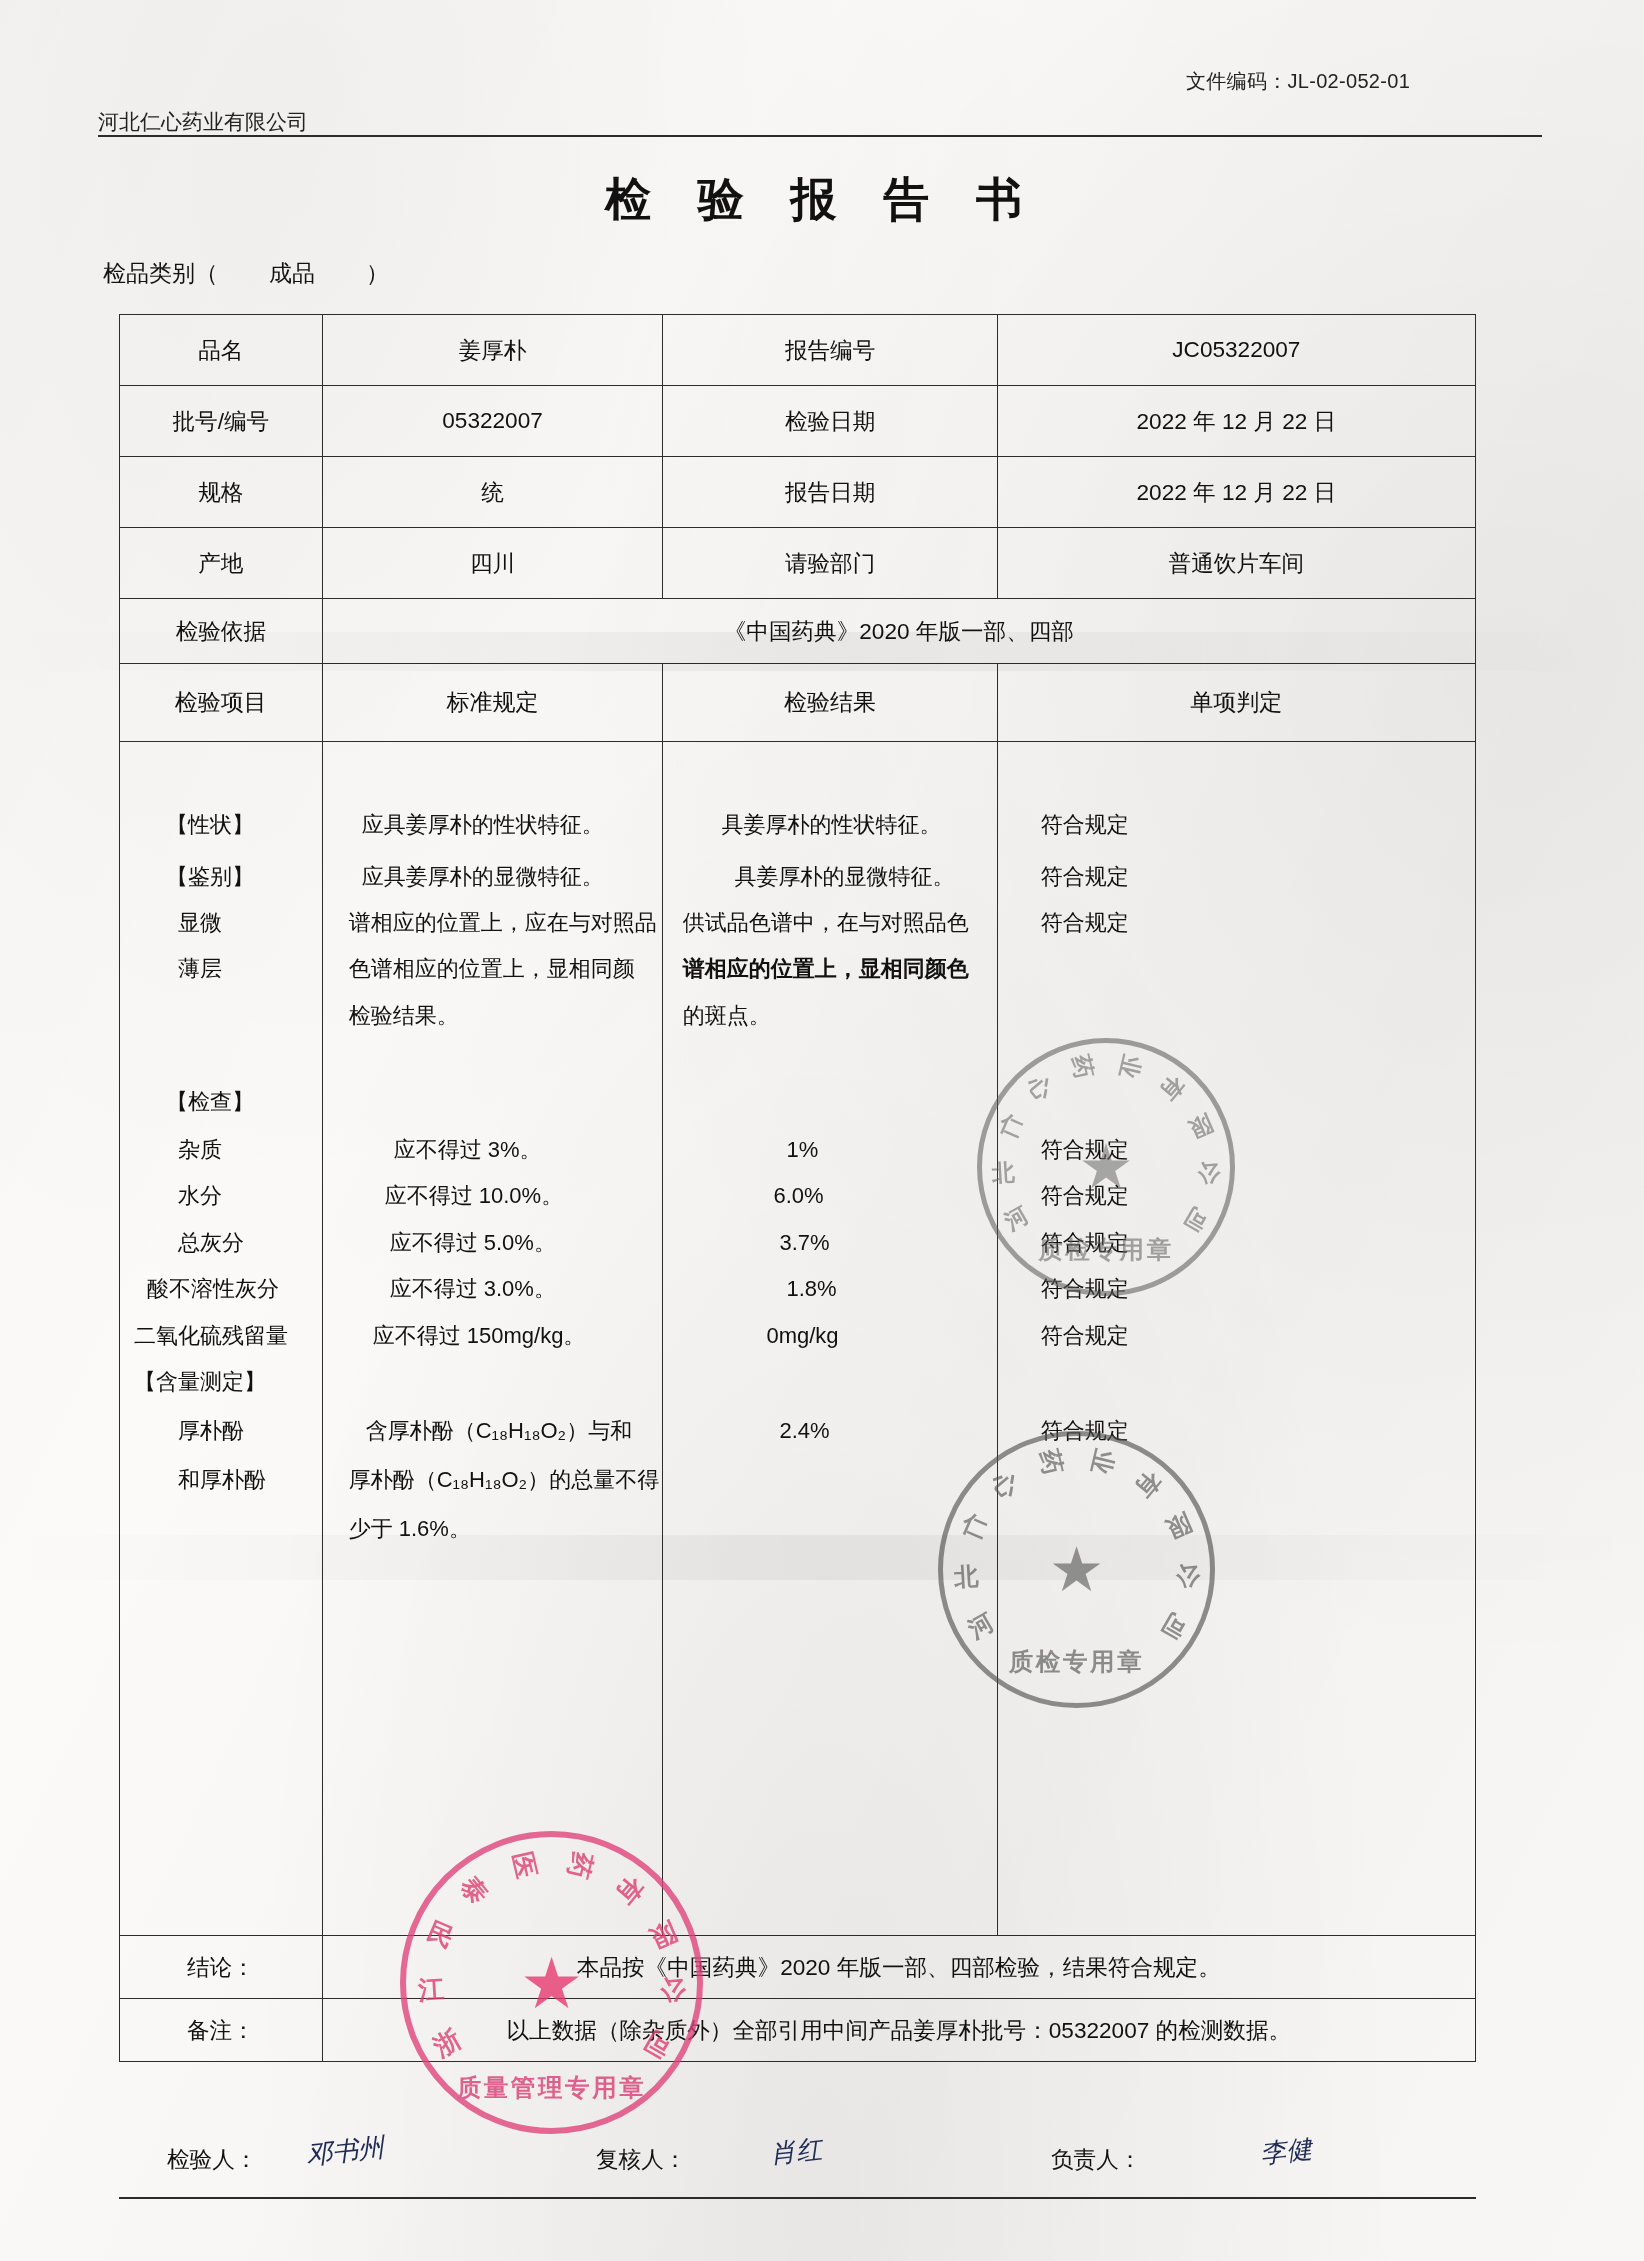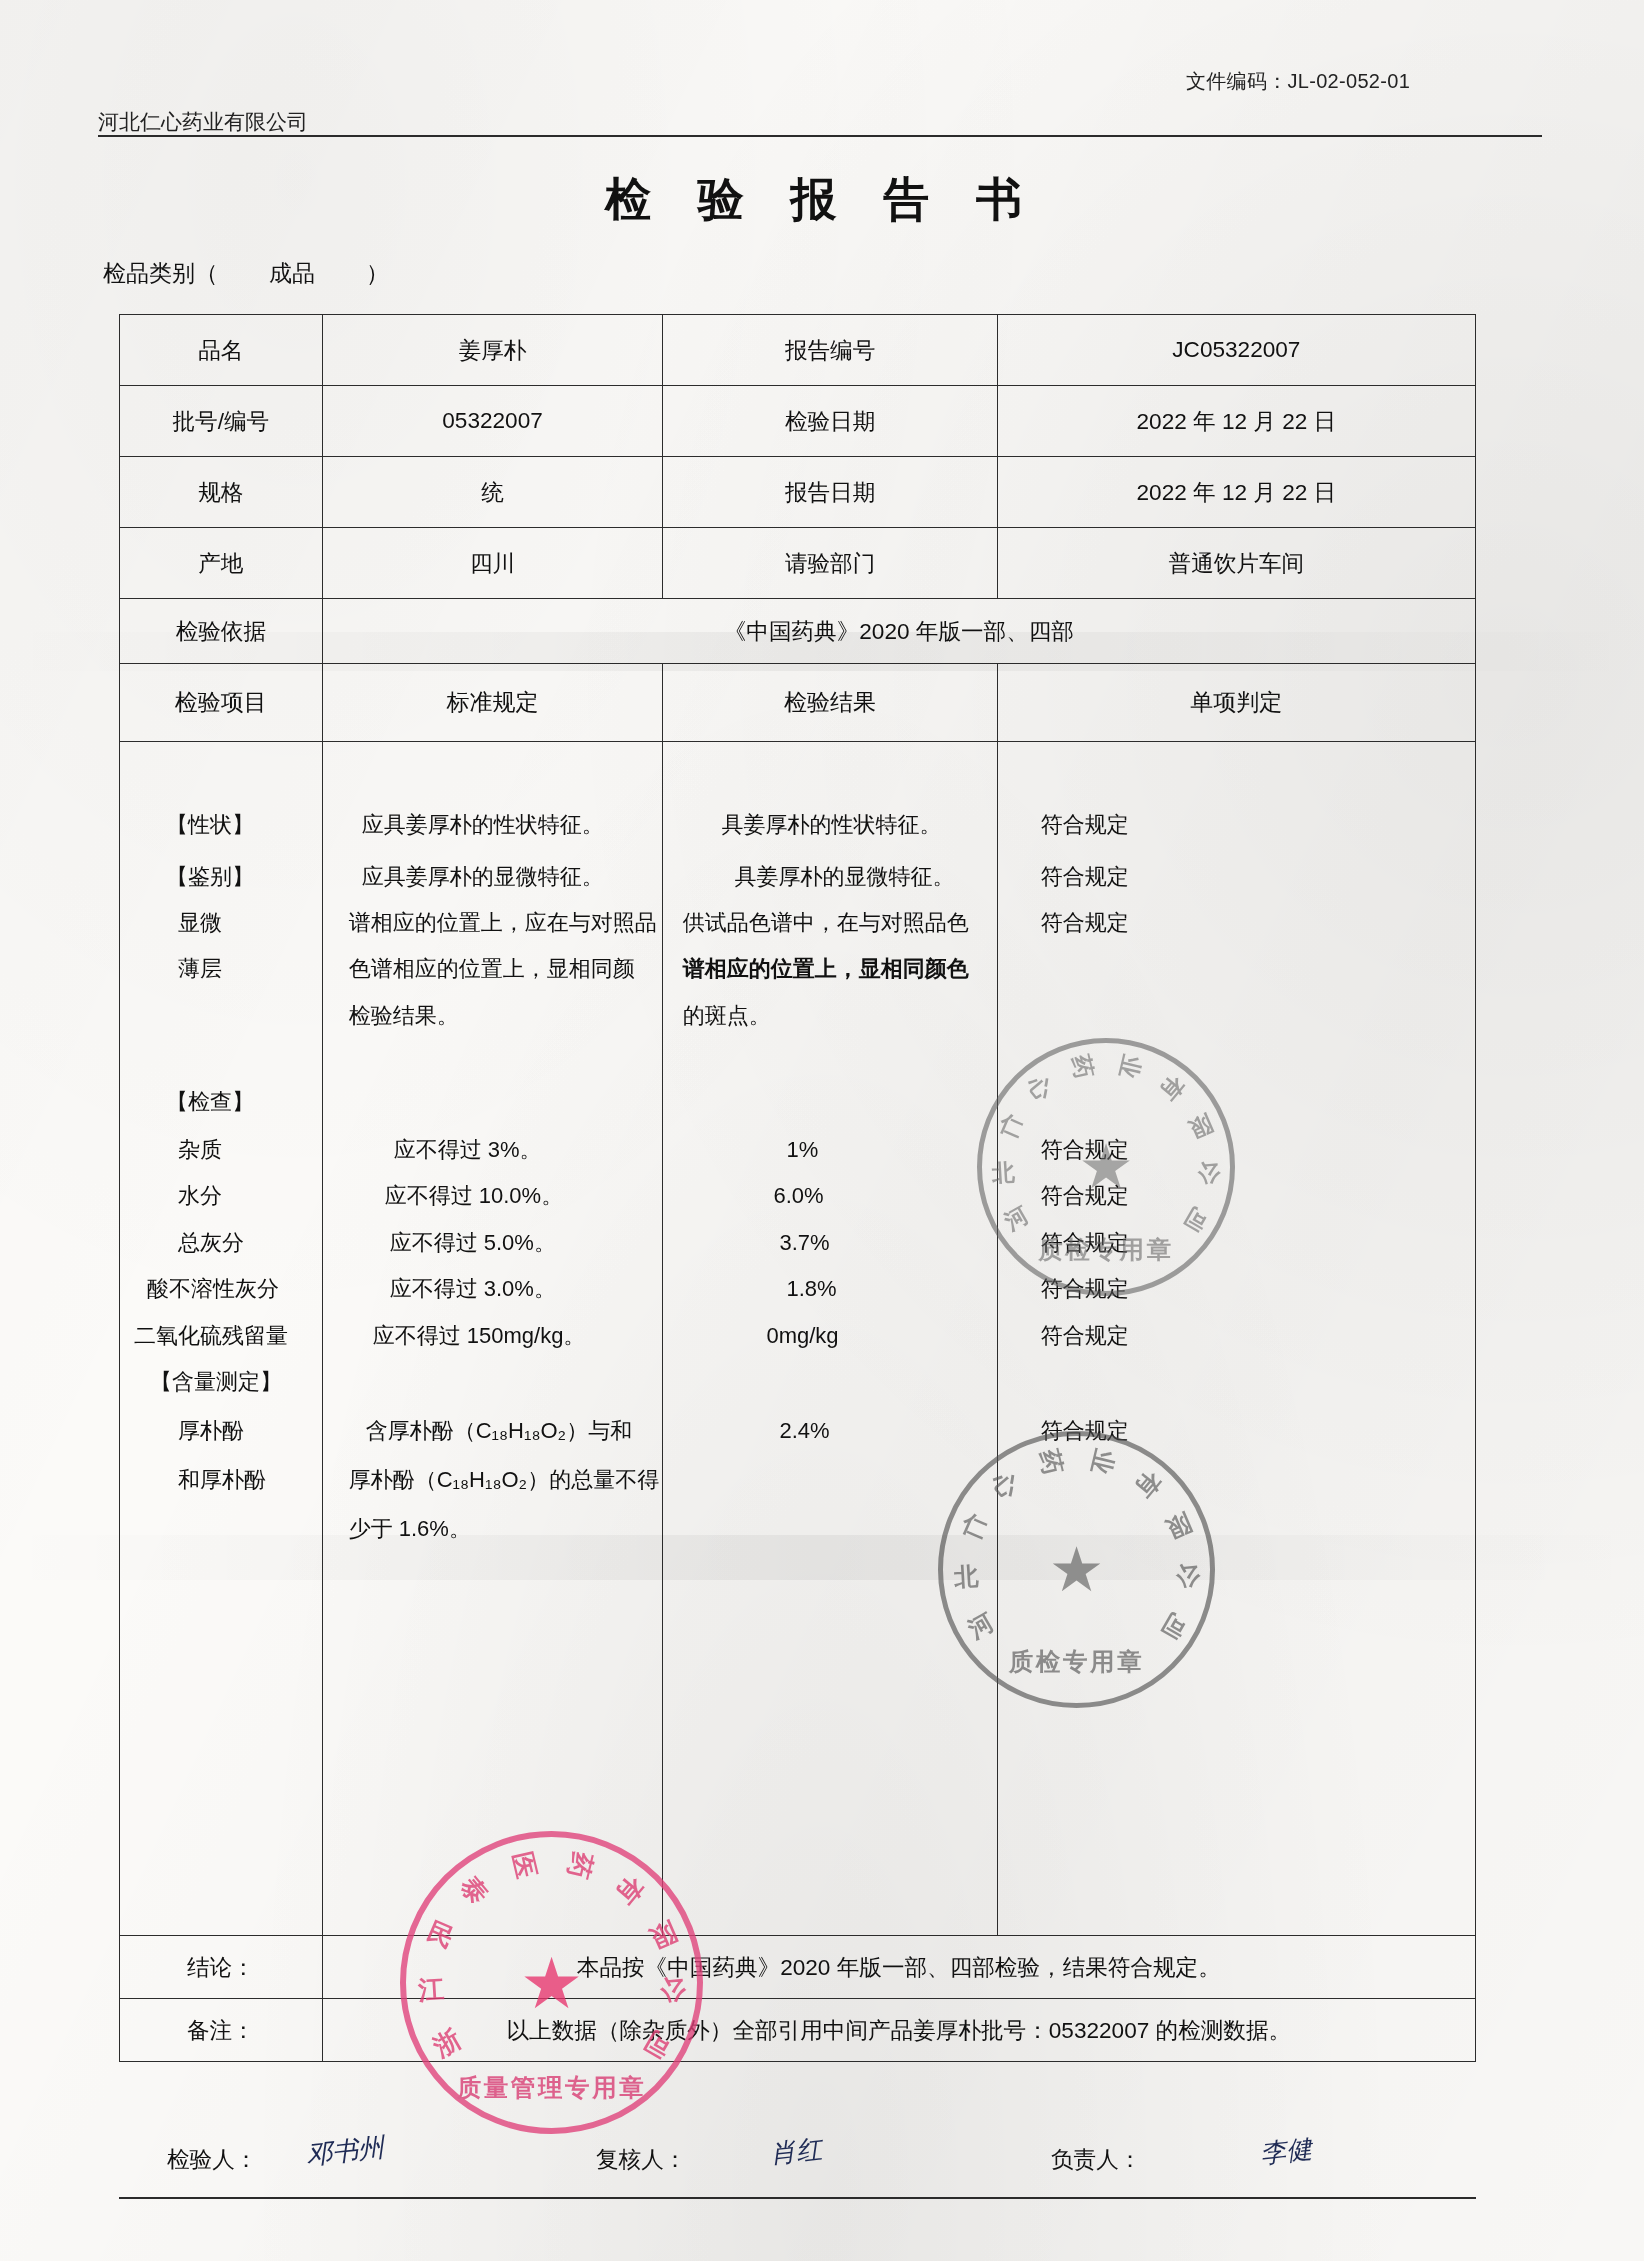--- a/index.html
+++ b/index.html
@@ -341,21 +341,21 @@
             <span class="ln" style="left:46px; top:71px;">【性状】</span>
             <span class="ln" style="left:46px; top:123px;">【鉴别】</span>
             <span class="ln" style="left:58px; top:169px;">显微</span>
             <span class="ln" style="left:58px; top:215px;">薄层</span>
             <span class="ln" style="left:46px; top:348px;">【检查】</span>
             <span class="ln" style="left:58px; top:396px;">杂质</span>
             <span class="ln" style="left:58px; top:442px;">水分</span>
             <span class="ln" style="left:58px; top:489px;">总灰分</span>
             <span class="ln" style="left:27px; top:535px;">酸不溶性灰分</span>
             <span class="ln" style="left:14px; top:582px;">二氧化硫残留量</span>
-            <span class="ln" style="left:30px; top:628px;font-family:Liberation Serif, serif;">【含量测定】</span>
+            <span class="ln" style="left:14px; top:628px;font-family:Liberation Serif, serif;">【含量测定】</span>
             <span class="ln" style="left:58px; top:677px;">厚朴酚</span>
             <span class="ln" style="left:58px; top:726px;">和厚朴酚</span>
           </div>
         </td>
 
         <td class="rb col-std">
           <div class="cellwrap">
             <span class="ln" style="left:39px; top:71px;">应具姜厚朴的性状特征。</span>
             <span class="ln" style="left:39px; top:123px;">应具姜厚朴的显微特征。</span>
             <span class="ln" style="left:26px; top:169px;">谱相应的位置上，应在与对照品</span>

